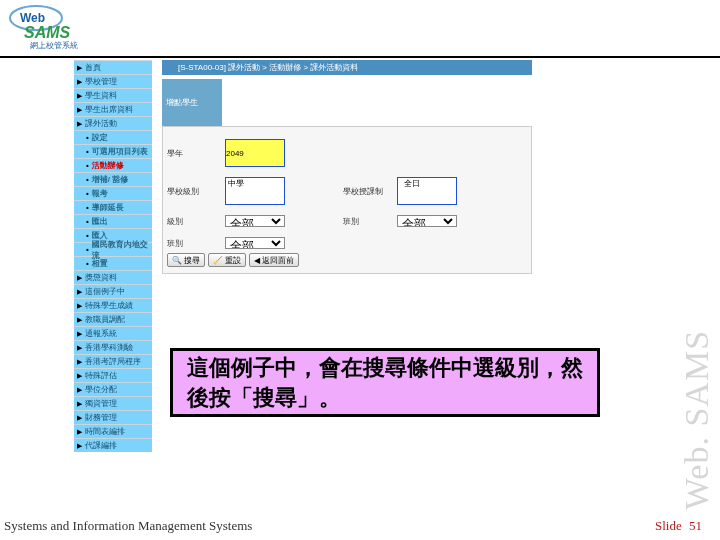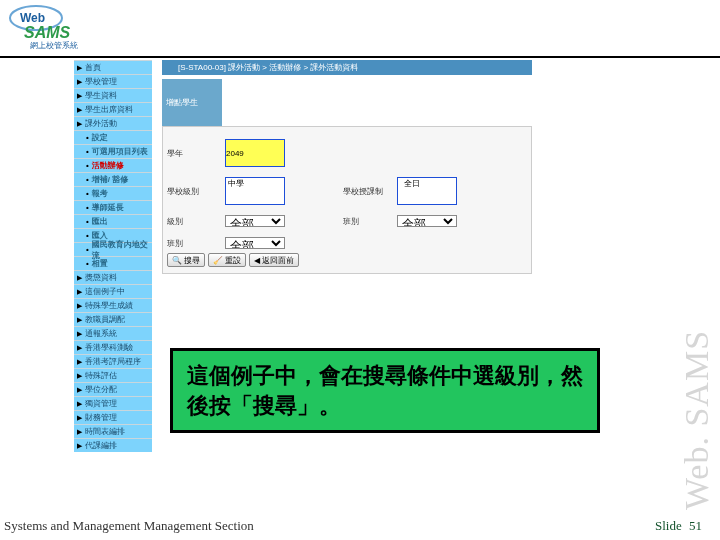--- a/index.html
+++ b/index.html
@@ -24,26 +24,26 @@
   .form-label2 { width:54px; font-size:8px; color:#333; }
   .form-input { height:28px; border:1px solid #1d4ed8; background:#fff; font-size:8px; }
   .w90 { width: 108px; }
   .w50 { width: 60px; }
   .hi-yellow { background:#ffff55 !important; }
   .form-select { height:12px; font-size:12px; border:1px solid #888; background:#fff;}
   .btn-row { margin-top:4px; display:flex; gap:3px; }
   .mini-btn { height:14px; font-size:8px; padding:0 4px; background:linear-gradient(#fff,#ddd); border:1px solid #888; border-radius:2px; cursor:pointer; display:flex; align-items:center; gap:2px;}
   .mini-btn .ic { font-size:8px; }
   
-  .callout { position:absolute; left:170px; top:348px; width:430px; background:#22c55e; border:3px solid #000; padding:10px 14px; font-family: "SimSun","Microsoft JhengHei", serif; font-size:22px; font-weight:bold; line-height:1.35; }
+  .callout { position:absolute; left:170px; top:348px; width:430px; background:#f0abfc; border:3px solid #000; padding:2px 14px; font-family: "SimSun","Microsoft JhengHei", serif; font-size:22px; font-weight:bold; line-height:1.35; }
   
   .side-brand { position:absolute; right:2px; top:300px; width:40px; height:210px; color:#d6d6d6; font-size:34px; font-weight:300; letter-spacing:1px; writing-mode: vertical-rl; transform: rotate(180deg); font-family: Georgia, serif;}
   
   .footer-left { position:absolute; left:4px; bottom:6px; font-size:13px; font-family: Georgia, "Times New Roman", serif; color:#333;}
-  .footer-right { position:absolute; right:18px; bottom:6px; font-size:13px; font-family: Georgia, "Times New Roman", serif; color:#14532d;}
+  .footer-right { position:absolute; right:18px; bottom:6px; font-size:13px; font-family: Georgia, "Times New Roman", serif; color:#b91c1c;}
   .footer-right .num { margin-left:4px;}
 </style>
 </head>
 <body>
 
 <div class="logo-area">
   <svg width="110" height="46">
     <ellipse cx="30" cy="14" rx="26" ry="12" fill="none" stroke="#6aa6d6" stroke-width="2"></ellipse>
     <text x="14" y="18" font-size="12" font-weight="bold" fill="#1b5e9e">Web</text>
     <text x="18" y="34" font-size="16" font-weight="900" fill="#2e9a4a" font-style="italic">SAMS</text>
@@ -197,17 +197,17 @@
           <span>返回面前</span>
         </button>
     </div>
   </div>
 </div>
 
 <div class="callout">這個例子中，會在搜尋條件中選級別，然後按「搜尋」。</div>
 
 <div class="side-brand">Web. SAMS</div>
 
-<div class="footer-left">Systems and Management Management Section</div>
+<div class="footer-left">Systems and Information Management Systems</div>
 <div class="footer-right">
   <span>Slide</span>
   <span class="num">51</span>
 </div>
 
 </body></html>

